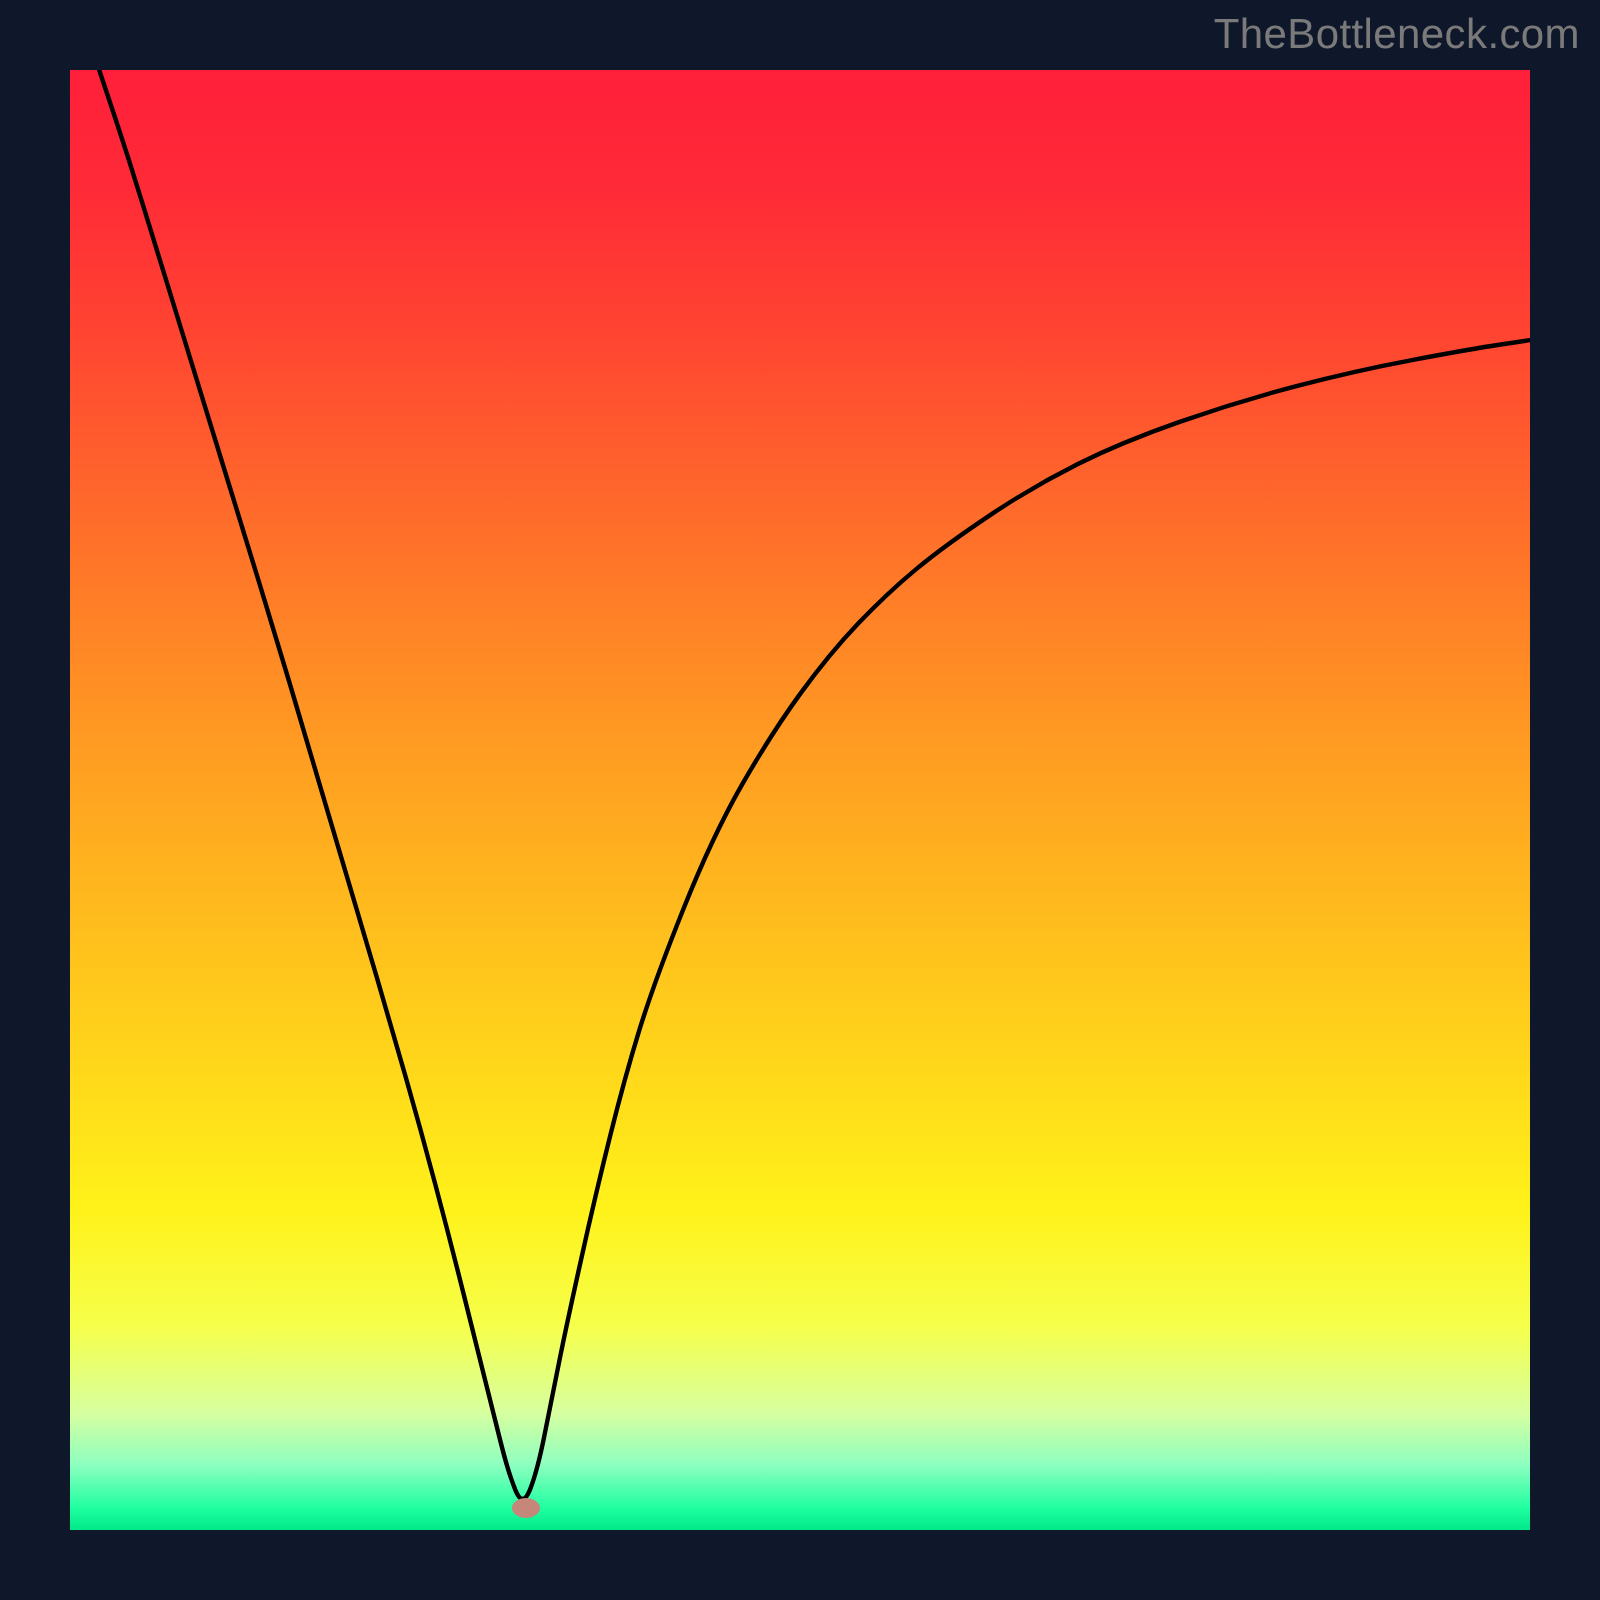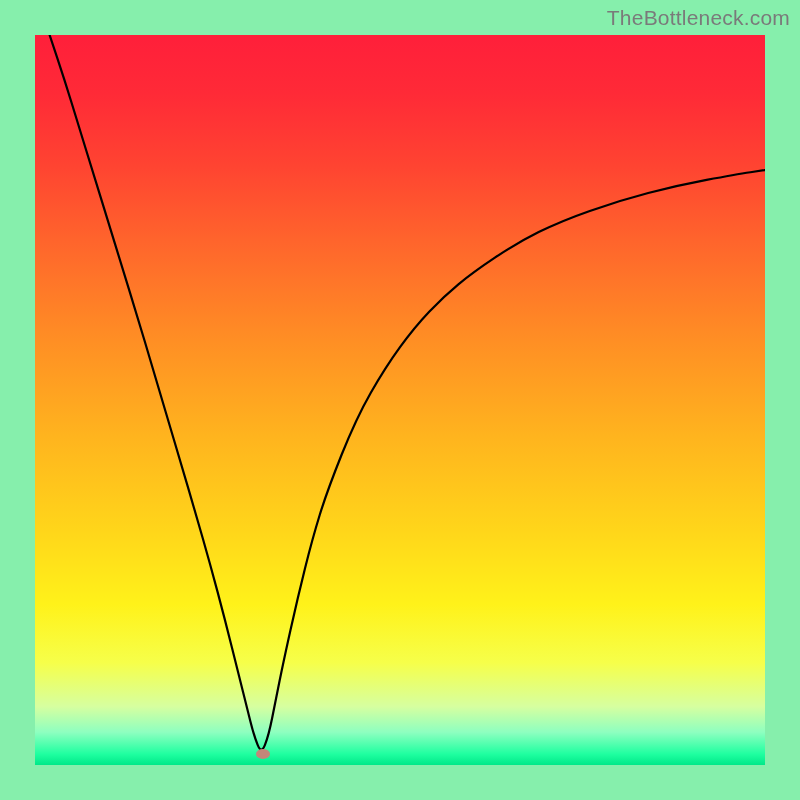--- a/index.html
+++ b/index.html
@@ -10,21 +10,21 @@
     background: #000000;
     overflow: hidden;
     font-family: Arial, Helvetica, sans-serif;
   }
   .frame {
     position: absolute;
     left: 0;
     top: 0;
     width: 800px;
     height: 800px;
-    background: #86efac;
+    background: #0f172a;
   }
   .plot-area {
     position: absolute;
     left: 35px;
     top: 35px;
     width: 730px;
     height: 730px;
     overflow: hidden;
   }
   .gradient-bg {

